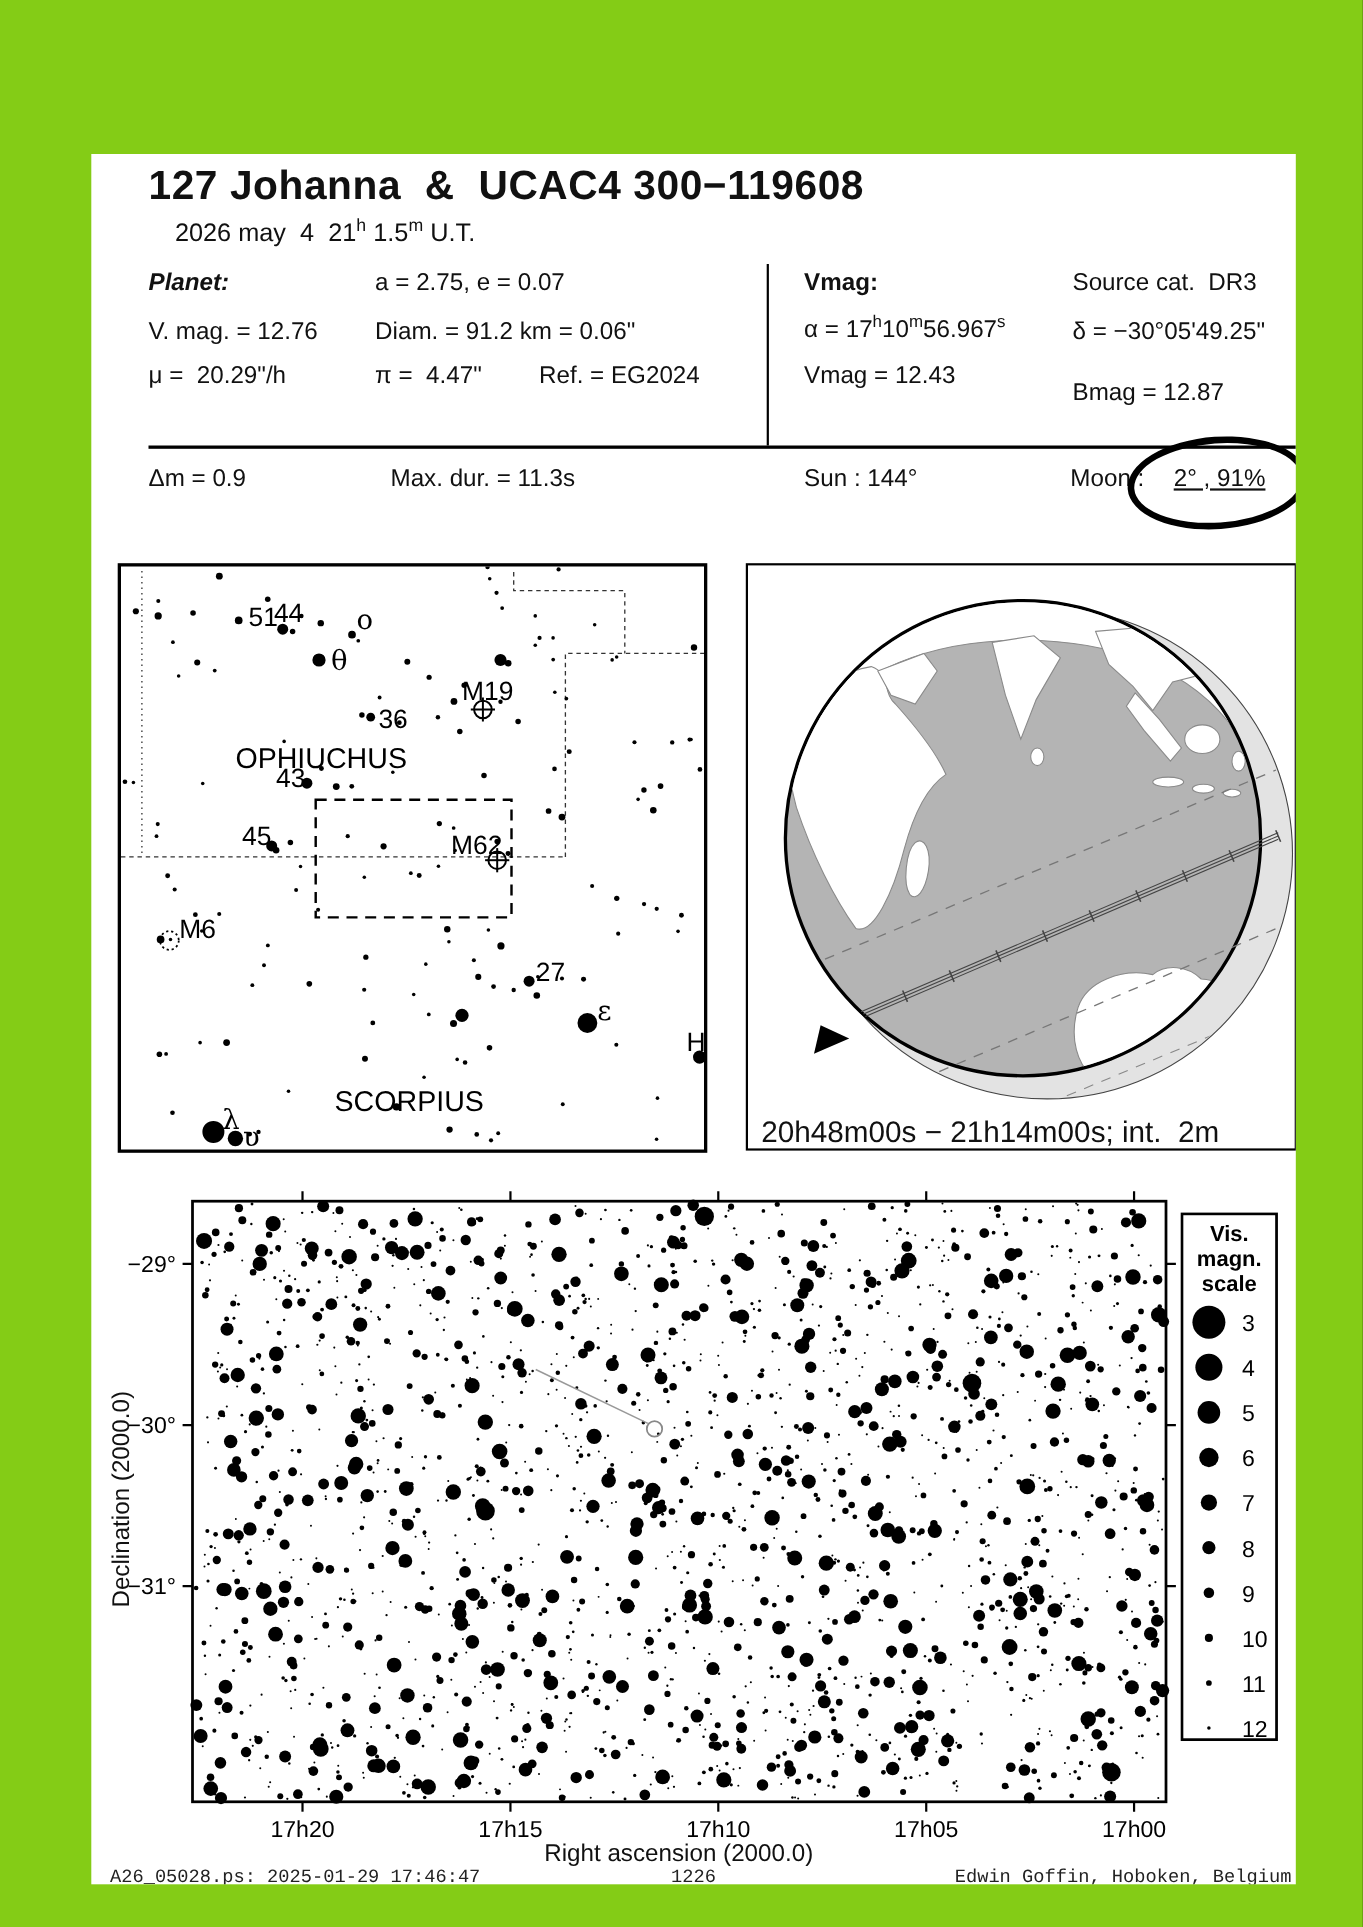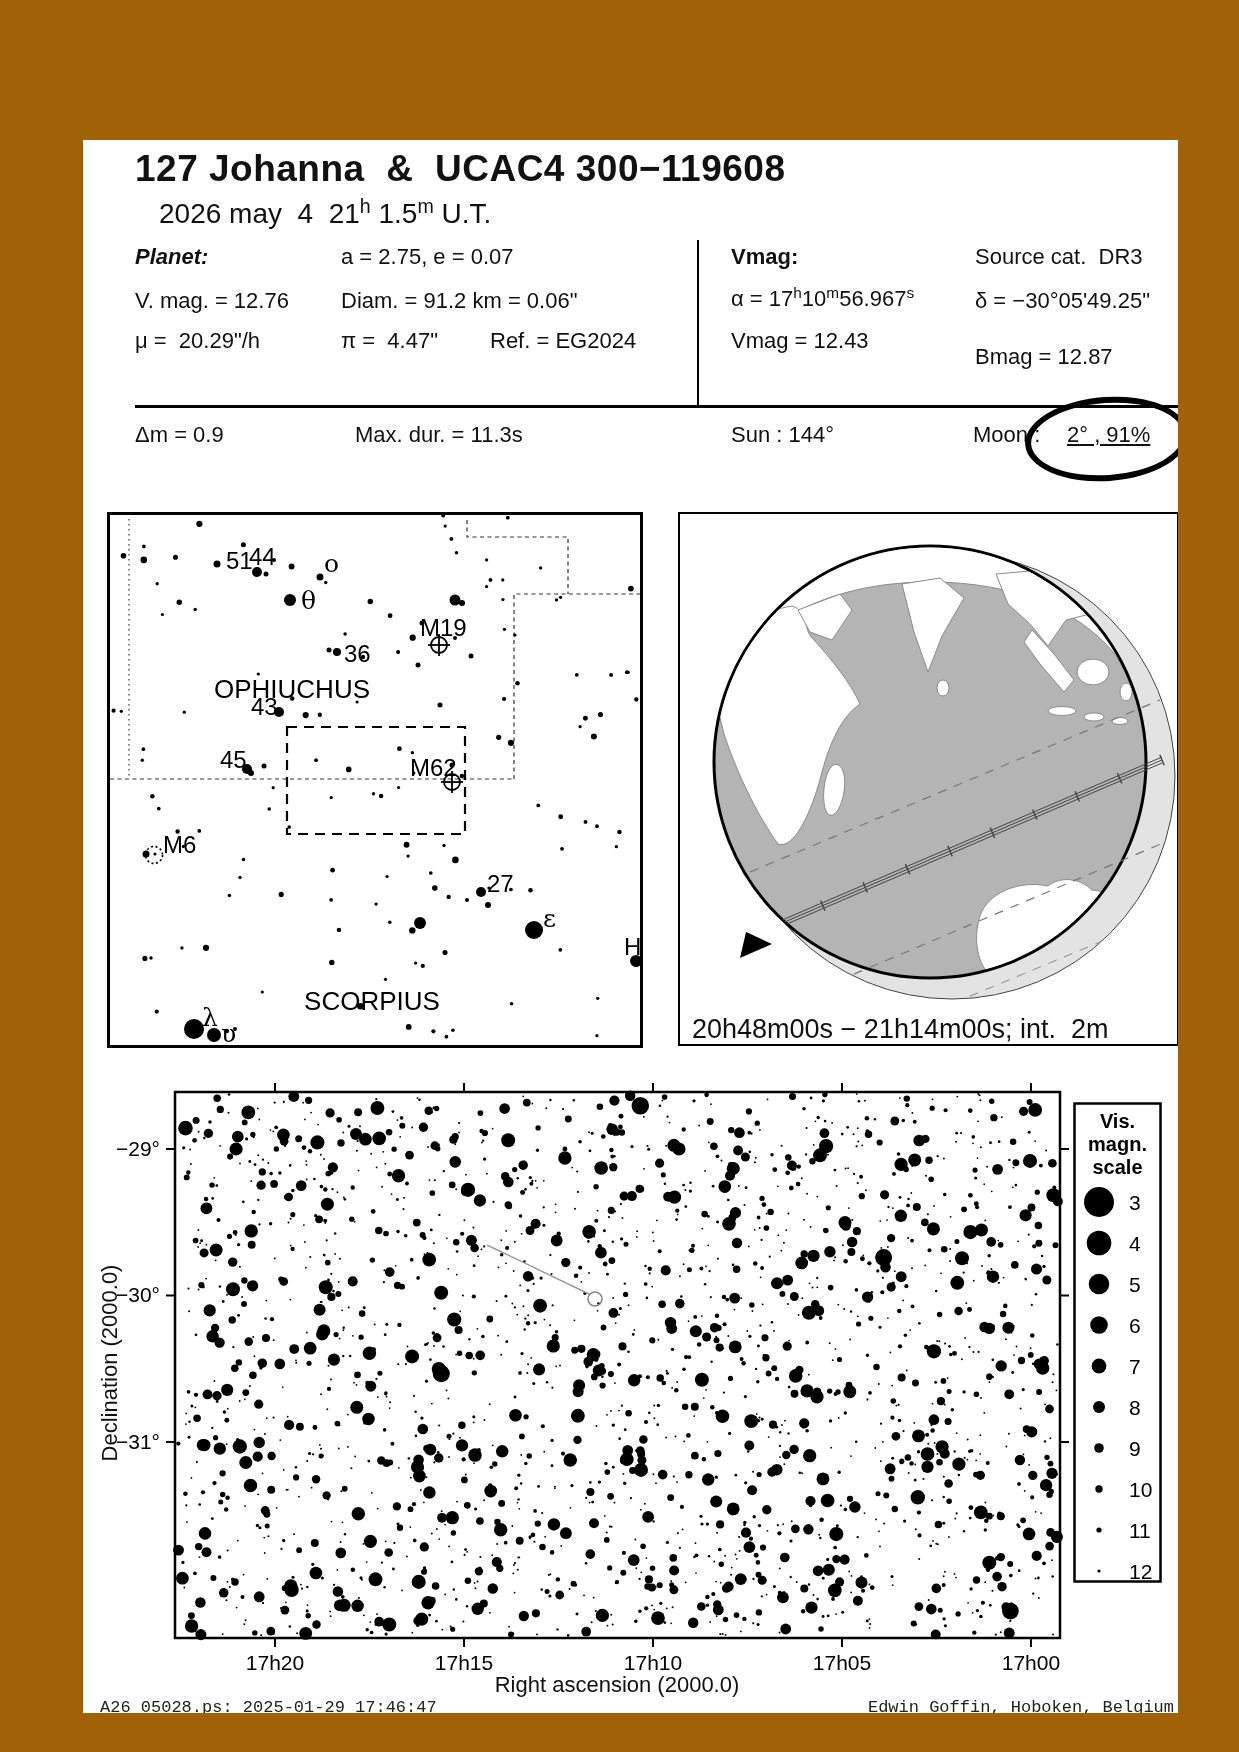--- a/index.html
+++ b/index.html
@@ -1,21 +1,21 @@
 <!DOCTYPE html>
 <html><head>
 <meta charset="utf-8">
 <style>
   html,body{margin:0;padding:0;background:#000;}
-  .stage{position:relative;width:1239px;height:1752px;background:#a16207;overflow:hidden;
+  .stage{position:relative;width:1239px;height:1752px;background:#84cc16;overflow:hidden;
          font-family:"Liberation Sans",sans-serif;color:#111;}
   .page{position:absolute;left:83px;top:140px;width:1095px;height:1573px;background:#fff;overflow:hidden;}
   .abs{position:absolute;white-space:pre;}
   .t-title{font-size:37px;font-weight:bold;letter-spacing:.5px;}
-  .t-sub{font-size:28px;}
+  .t-sub{font-size:23px;}
   .t-cell{font-size:22px;}
   .t-bold{font-weight:bold;}
   sup.u{font-size:70%;vertical-align:super;line-height:0;}
   .vline{position:absolute;width:2px;background:#000;}
   .hline{position:absolute;height:3px;background:#000;}
   .moon-ellipse{position:absolute;border:6px solid #000;border-radius:50%;transform:rotate(-4deg);}
   .chart-frame{position:absolute;border:3px solid #000;background:#fff;}
   .caption{font-size:27px;}
   .footer{font-family:"Liberation Mono",monospace;font-size:17px;color:#222;}
   .axis-title{font-size:22px;}
@@ -2408,15 +2408,16 @@
         <text x="56" y="354" font-size="21" fill="#000">9</text>
         <circle cx="26" cy="387" r="3.7" fill="#000"></circle>
         <text x="56" y="395" font-size="21" fill="#000">10</text>
         <circle cx="26" cy="428" r="2.6" fill="#000"></circle>
         <text x="56" y="436" font-size="21" fill="#000">11</text>
         <circle cx="26" cy="469" r="1.6" fill="#000"></circle>
         <text x="56" y="477" font-size="21" fill="#000">12</text>
       </svg>
 
   <div class="abs footer" style="left:17px;top:1558px;">A26_05028.ps: 2025-01-29 17:46:47</div>
+  <div class="abs footer" style="left:0;top:1558px;width:1095px;text-align:center;">1226</div>
   <div class="abs footer" style="right:4px;top:1558px;">Edwin Goffin, Hoboken, Belgium</div>
  </div>
 </div>
 
 </body></html>

